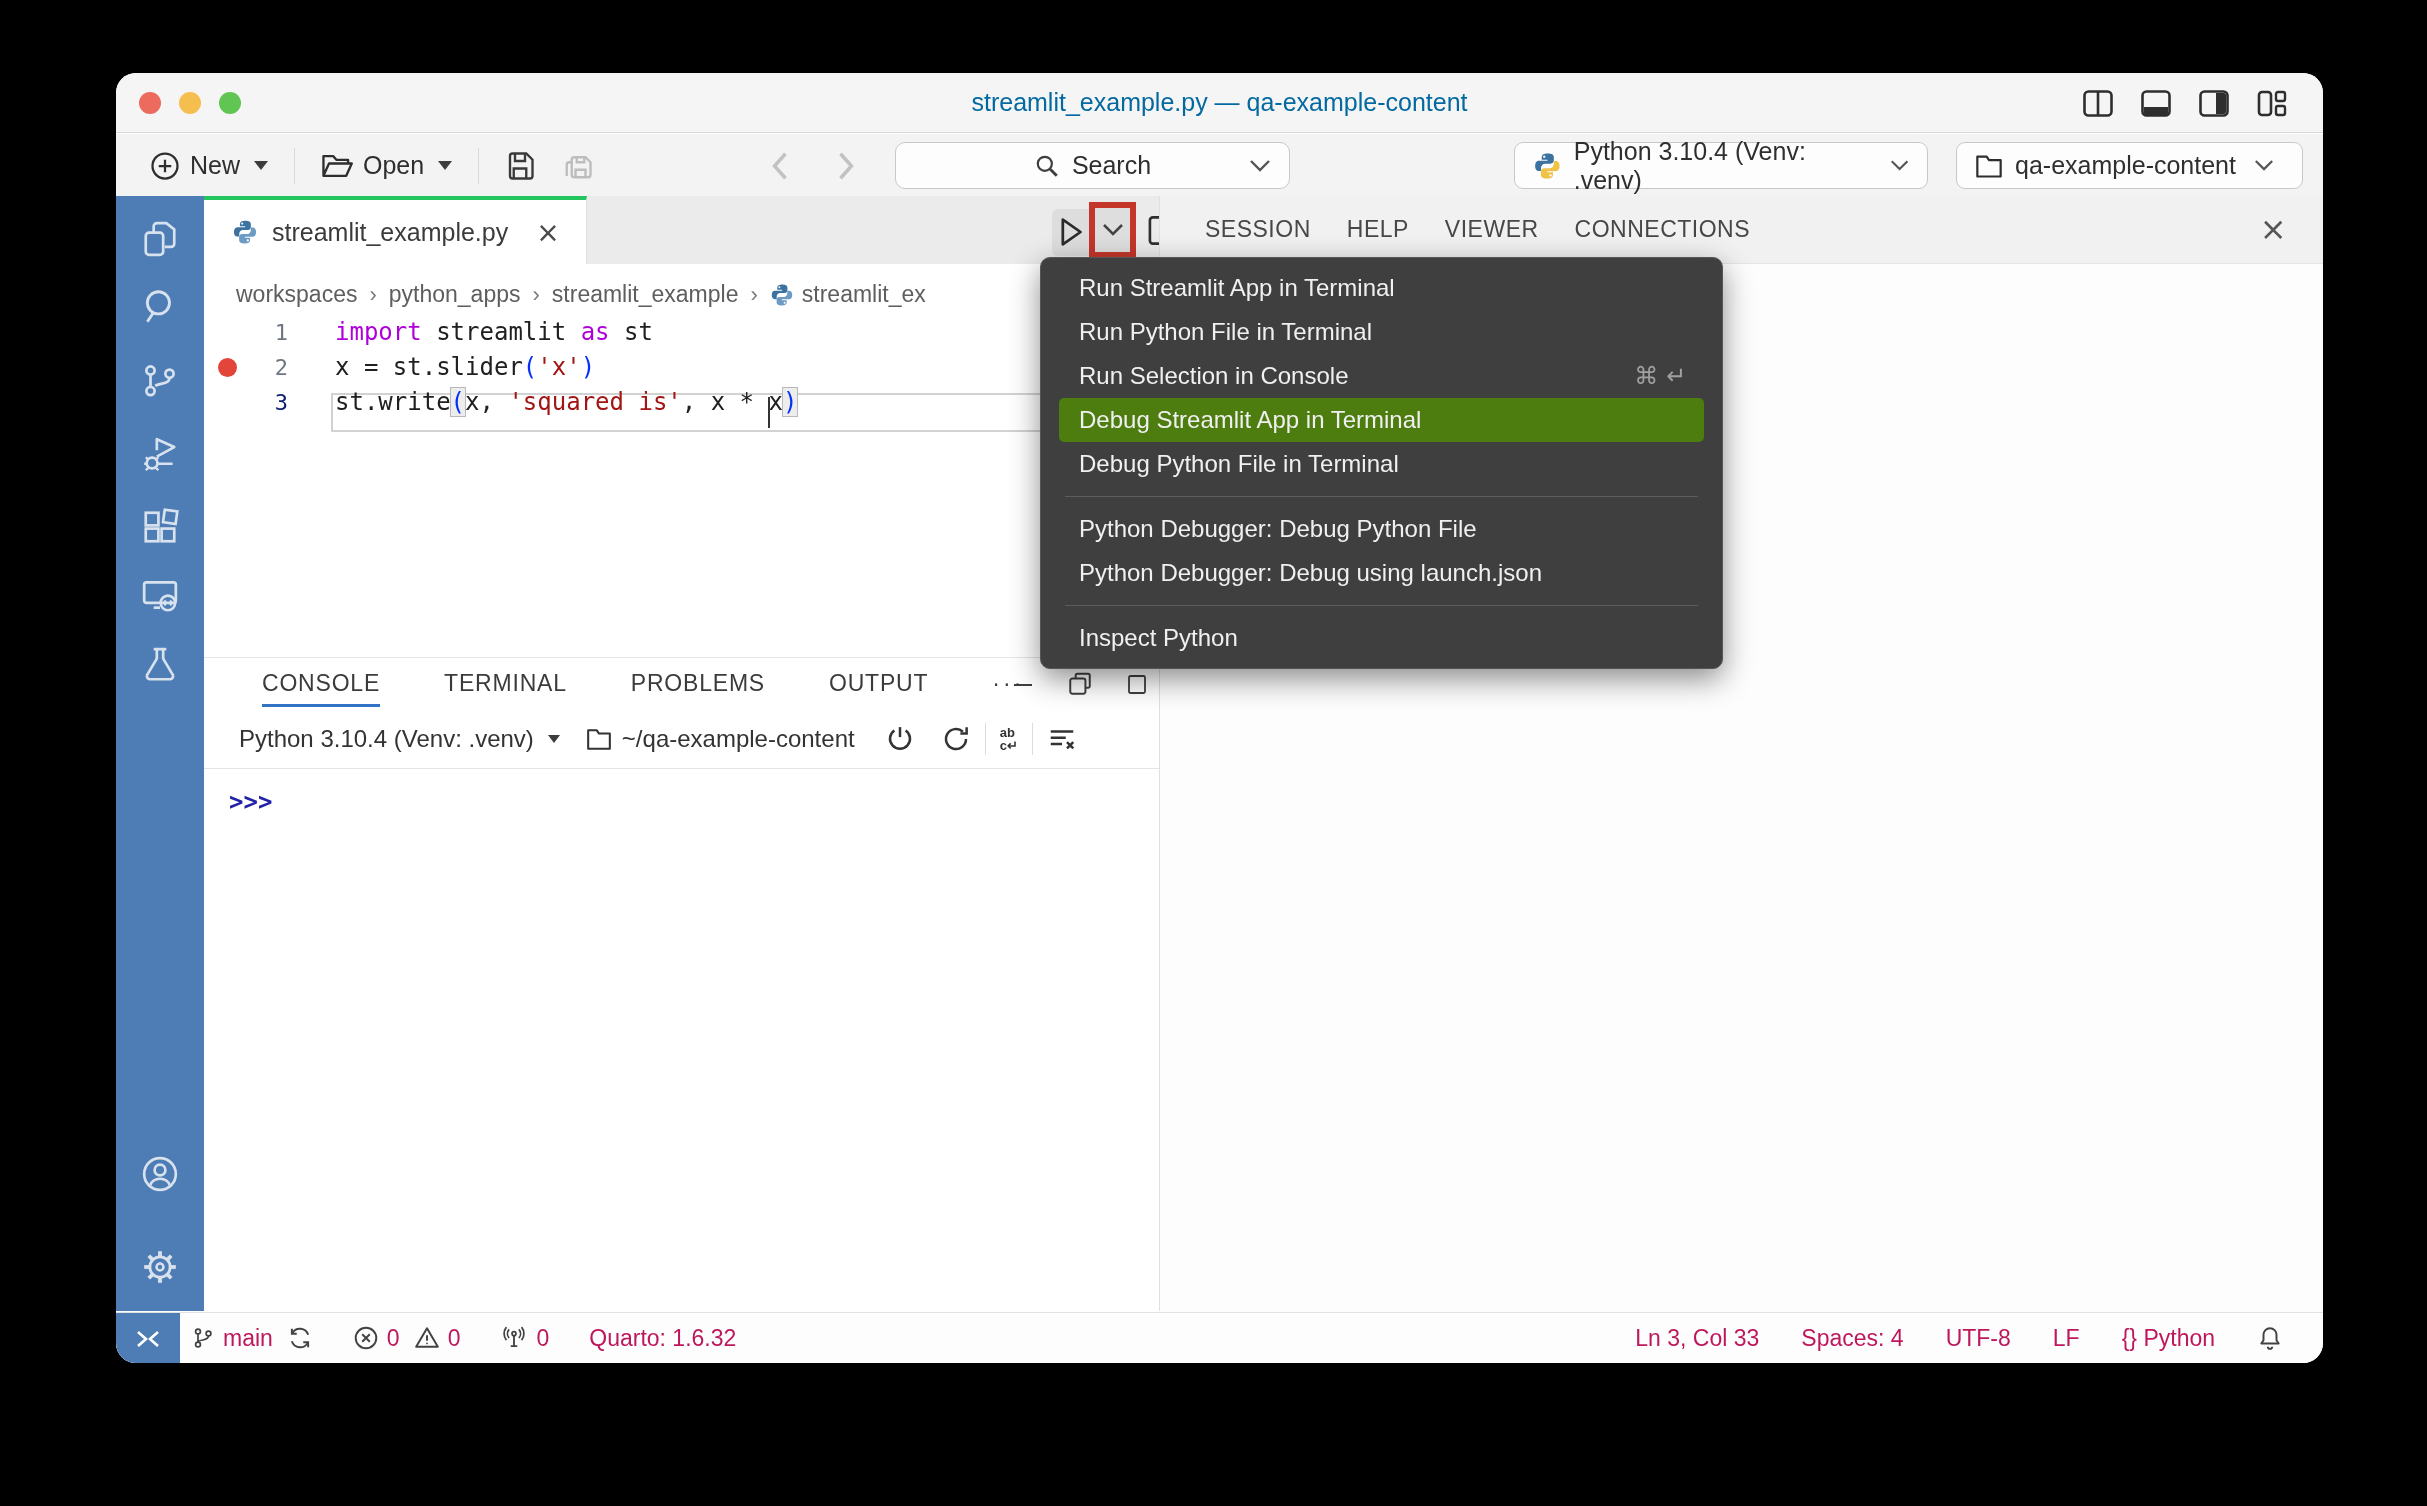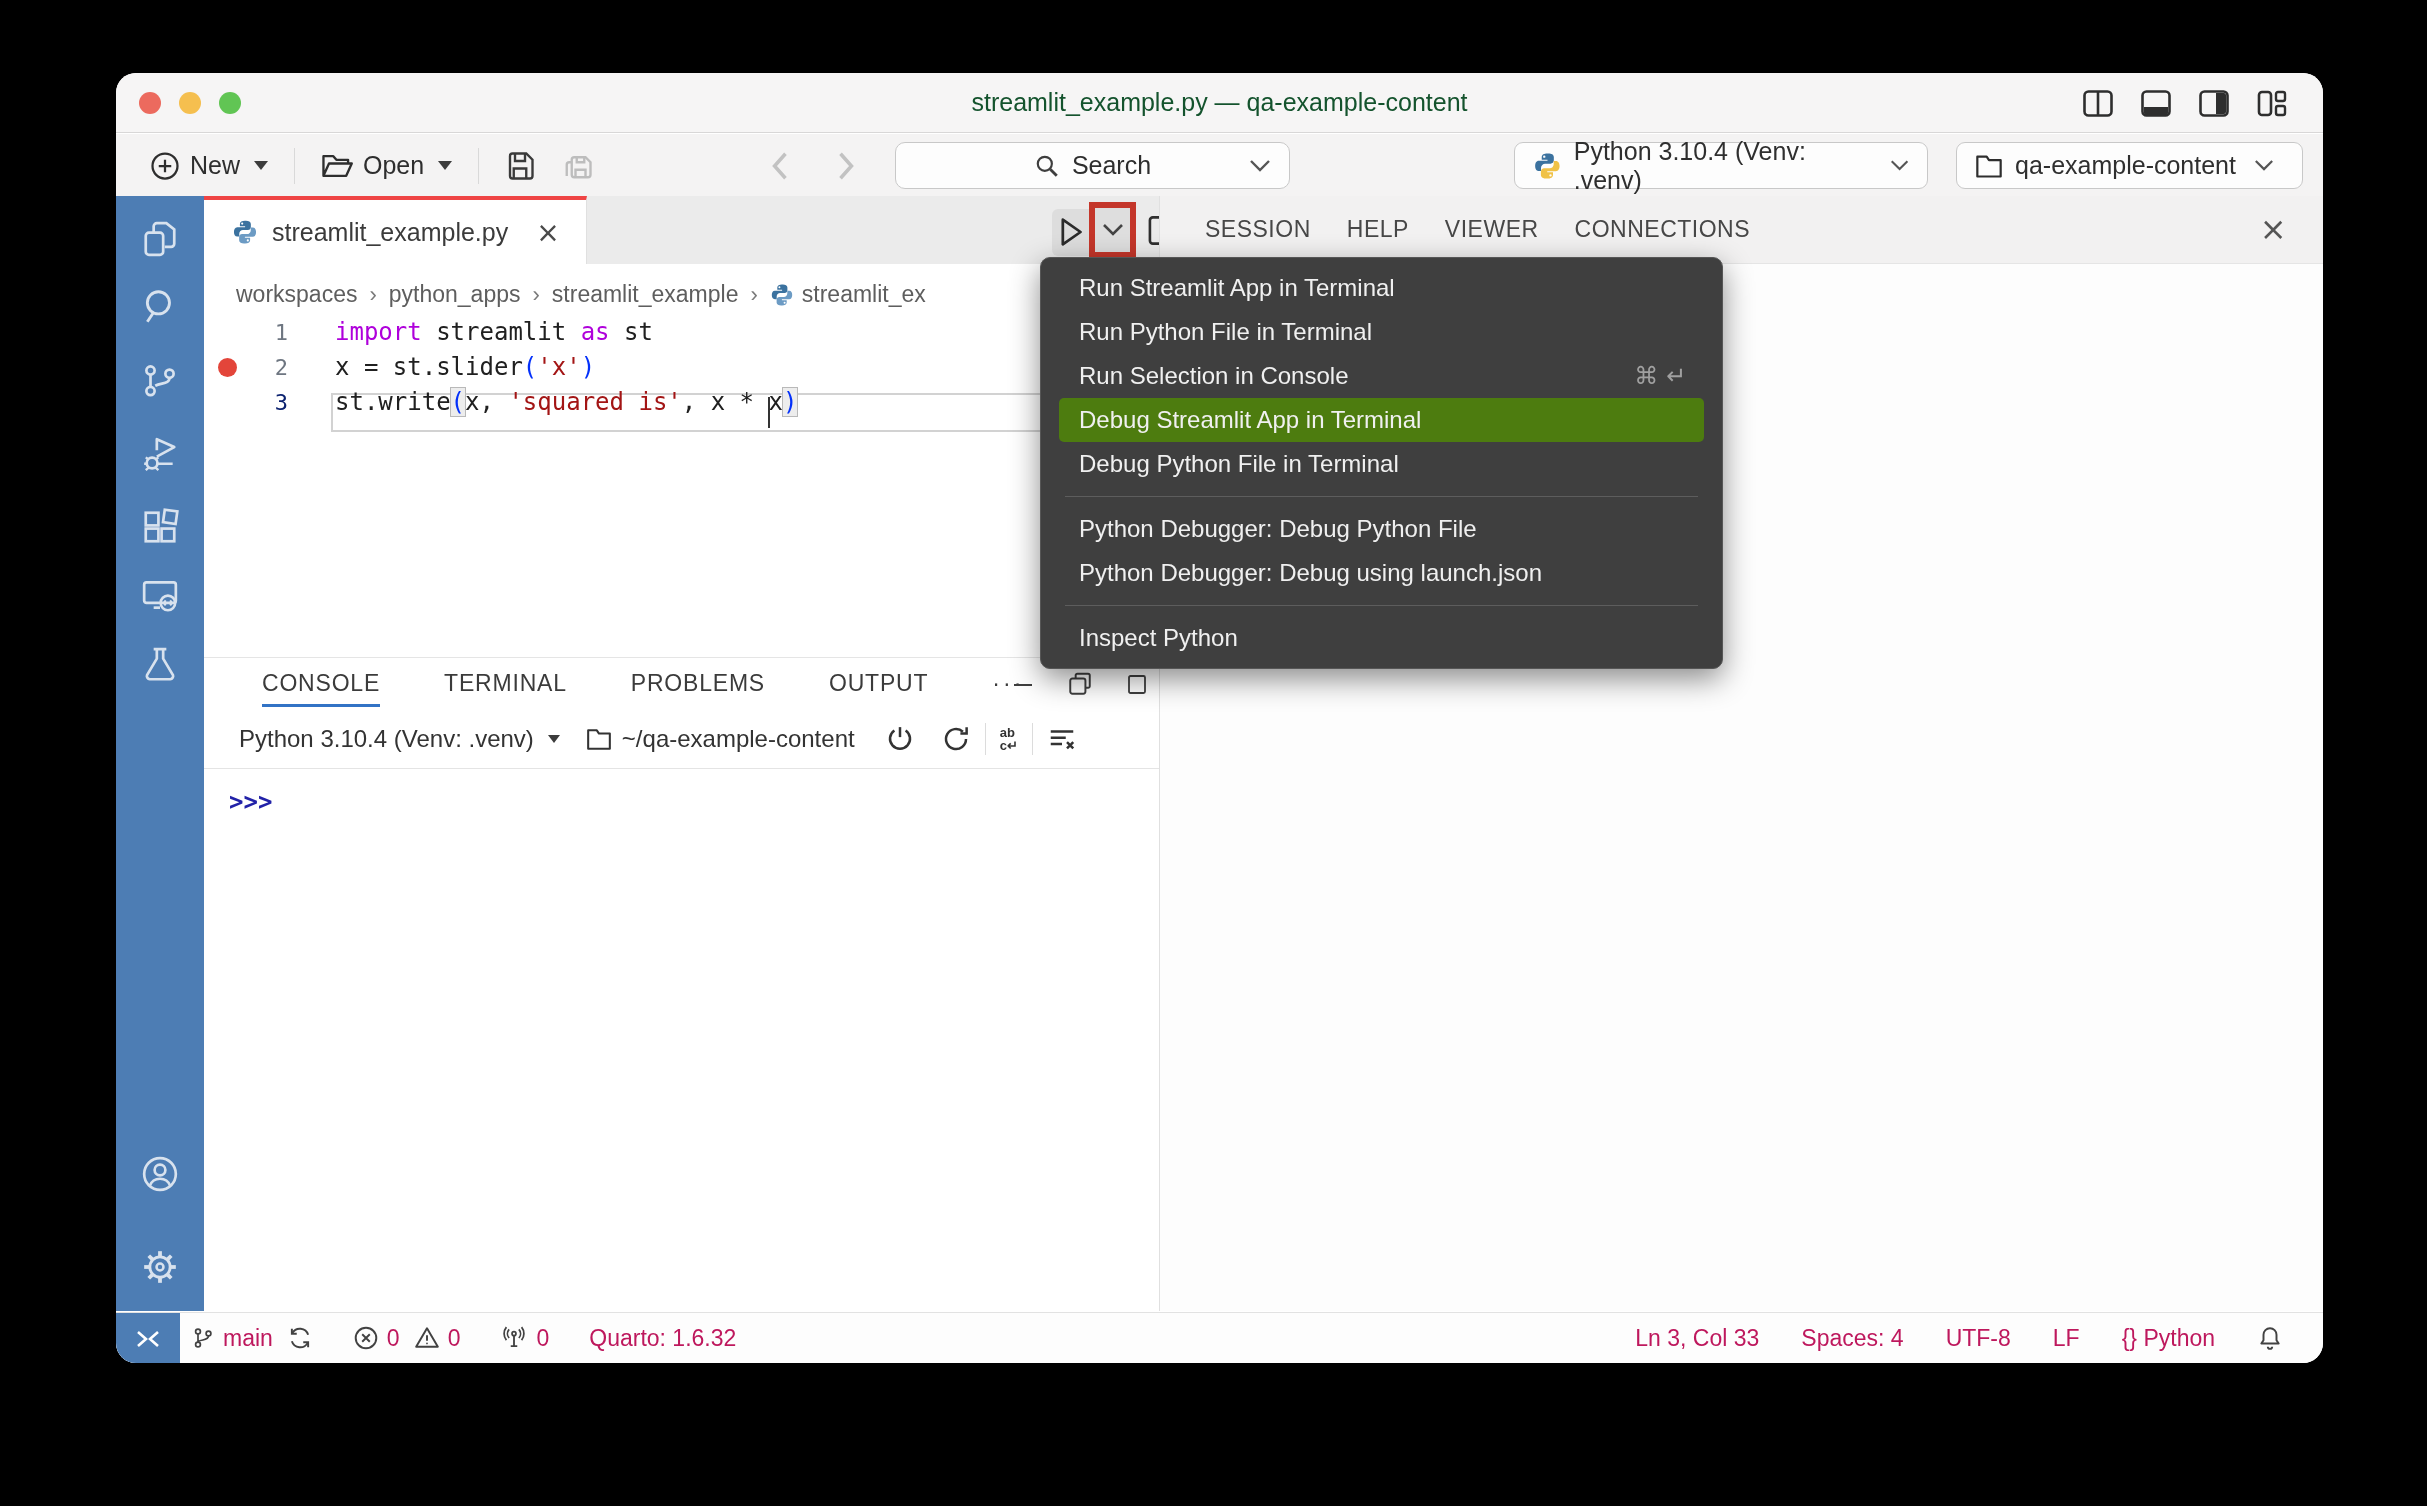--- a/index.html
+++ b/index.html
@@ -10,21 +10,21 @@
     position:absolute; left:116px; top:73px; width:2207px; height:1290px;
     background:#fff; border-radius:20px; overflow:hidden;
     box-shadow:0 40px 100px rgba(0,0,0,.6);
   }
 
   
   .titlebar { position:absolute; left:0; top:0; width:100%; height:60px; background:#f6f5f5; border-bottom:1px solid #d8d7d7; display:flex; align-items:center; }
   .traffic { position:absolute; left:23px; top:0; height:60px; display:flex; align-items:center; gap:18px; }
   .tl { width:22px; height:22px; border-radius:50%; }
   .tl.red{ background:#ec6a5e; } .tl.yel{ background:#f5bf4f; } .tl.grn{ background:#61c554; }
-  .title { width:100%; text-align:center; font-size:25px; color:#14532d; font-weight:700; font-weight:500; }
+  .title { width:100%; text-align:center; font-size:25px; color:#0369a1; font-weight:700; font-weight:500; }
   .tb-icons { position:absolute; right:36px; top:0; height:60px; display:flex; align-items:center; gap:28px; color:#2e2e2e; }
 
   
   .toolbar { position:absolute; left:0; top:61px; width:100%; height:63px; background:#f4f3f3; border-bottom:1px solid #e2e1e1; }
   .tool-left { position:absolute; left:20px; top:0; height:63px; display:flex; align-items:center; color:#2e2e2e; }
   .tbtn { display:flex; align-items:center; gap:10px; font-size:25px; color:#2e2e2e; padding:0 14px; }
   .tsep { width:1px; height:36px; background:#d9d9d9; margin:0 12px; }
   .caret { width:0; height:0; border-left:7px solid transparent; border-right:7px solid transparent; border-top:9px solid #3c3c3c; margin-left:4px; }
   .dim { color:#bdbdbd; }
   .nav-chev { position:absolute; top:0; height:63px; display:flex; align-items:center; color:#c2c2c2; }
@@ -34,21 +34,21 @@
 
   
   .main { position:absolute; left:0; top:123px; width:100%; height:1115px; background:#fff; }
   .activitybar { position:absolute; left:0; top:0; width:88px; height:100%; background:#4d7db4; color:#d8e2ee; }
   .act-ic { position:absolute; left:25px; width:38px; height:38px; }
   .editor-col { position:absolute; left:88px; top:0; width:955px; height:100%; background:#fff; }
   .vdivider { position:absolute; left:1043px; top:0; width:1px; height:100%; background:#e0e0e0; }
 
   
   .tabbar { position:absolute; left:0; top:0; width:100%; height:68px; background:#ebebeb; }
-  .tab { position:absolute; left:0; top:0; width:383px; height:68px; background:#fff; border-top:4px solid #ef4444; border-right:1px solid #e0e0e0; display:flex; align-items:center; gap:14px; padding-left:28px; font-size:25px; color:#3b3b3b; }
+  .tab { position:absolute; left:0; top:0; width:383px; height:68px; background:#fff; border-top:4px solid #22c55e; border-right:1px solid #e0e0e0; display:flex; align-items:center; gap:14px; padding-left:28px; font-size:25px; color:#3b3b3b; }
   .tab .close { margin-left:14px; font-size:28px; color:#4a4a4a; font-family:"DejaVu Sans", sans-serif; }
   .runpill { position:absolute; left:848px; top:13px; width:78px; height:47px; background:#dddddd; border-radius:6px; }
   .play-ic { position:absolute; left:854px; top:21px; color:#2b2b2b; }
   .annot-red { position:absolute; left:885px; top:6px; width:47px; height:56px; border:6px solid #c4362a; background:#dedede; z-index:40; display:flex; align-items:center; justify-content:center; color:#3c3c3c; }
   .split-ic { position:absolute; left:943px; top:17px; color:#2f2f2f; }
   .more-ic { position:absolute; left:991px; top:14px; font-size:34px; color:#3c3c3c; letter-spacing:3px; }
 
   
   .breadcrumb { position:absolute; left:0; top:68px; width:100%; height:44px; background:#fff; display:flex; align-items:flex-end; gap:12px; padding-left:32px; font-size:23px; color:#5e5e5e; }
   .bc-sep { color:#7a7a7a; font-size:22px; }

